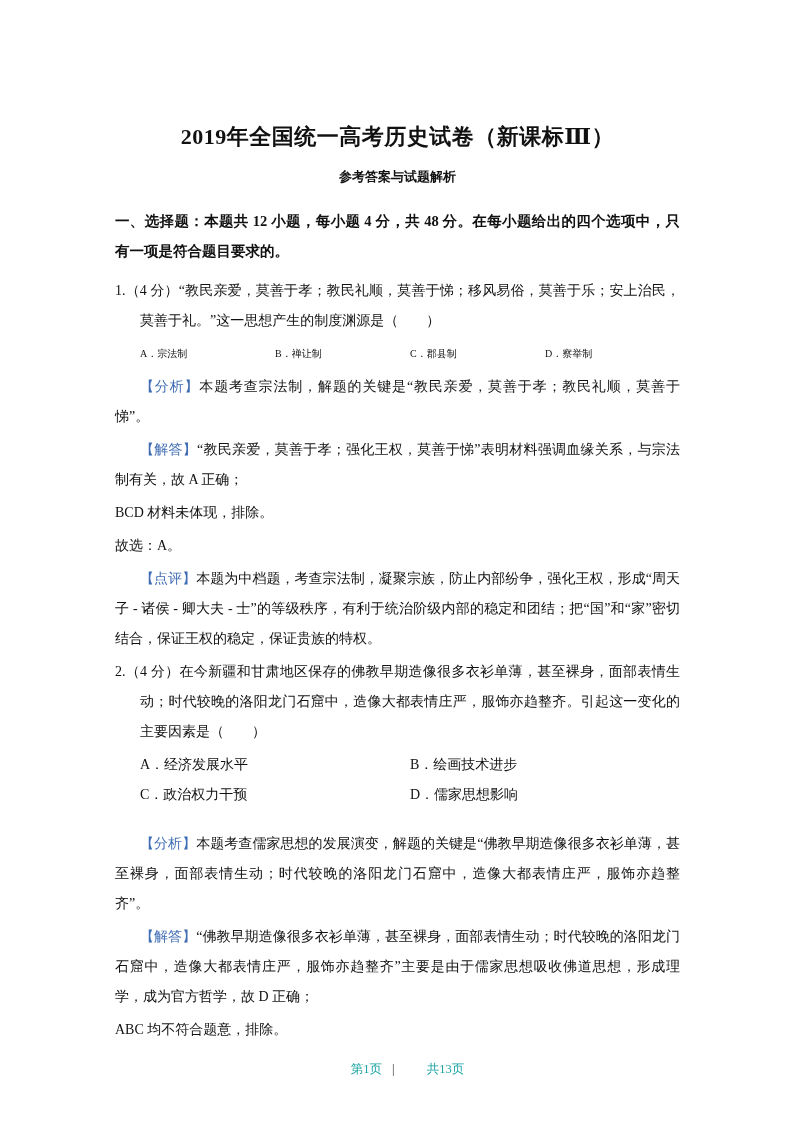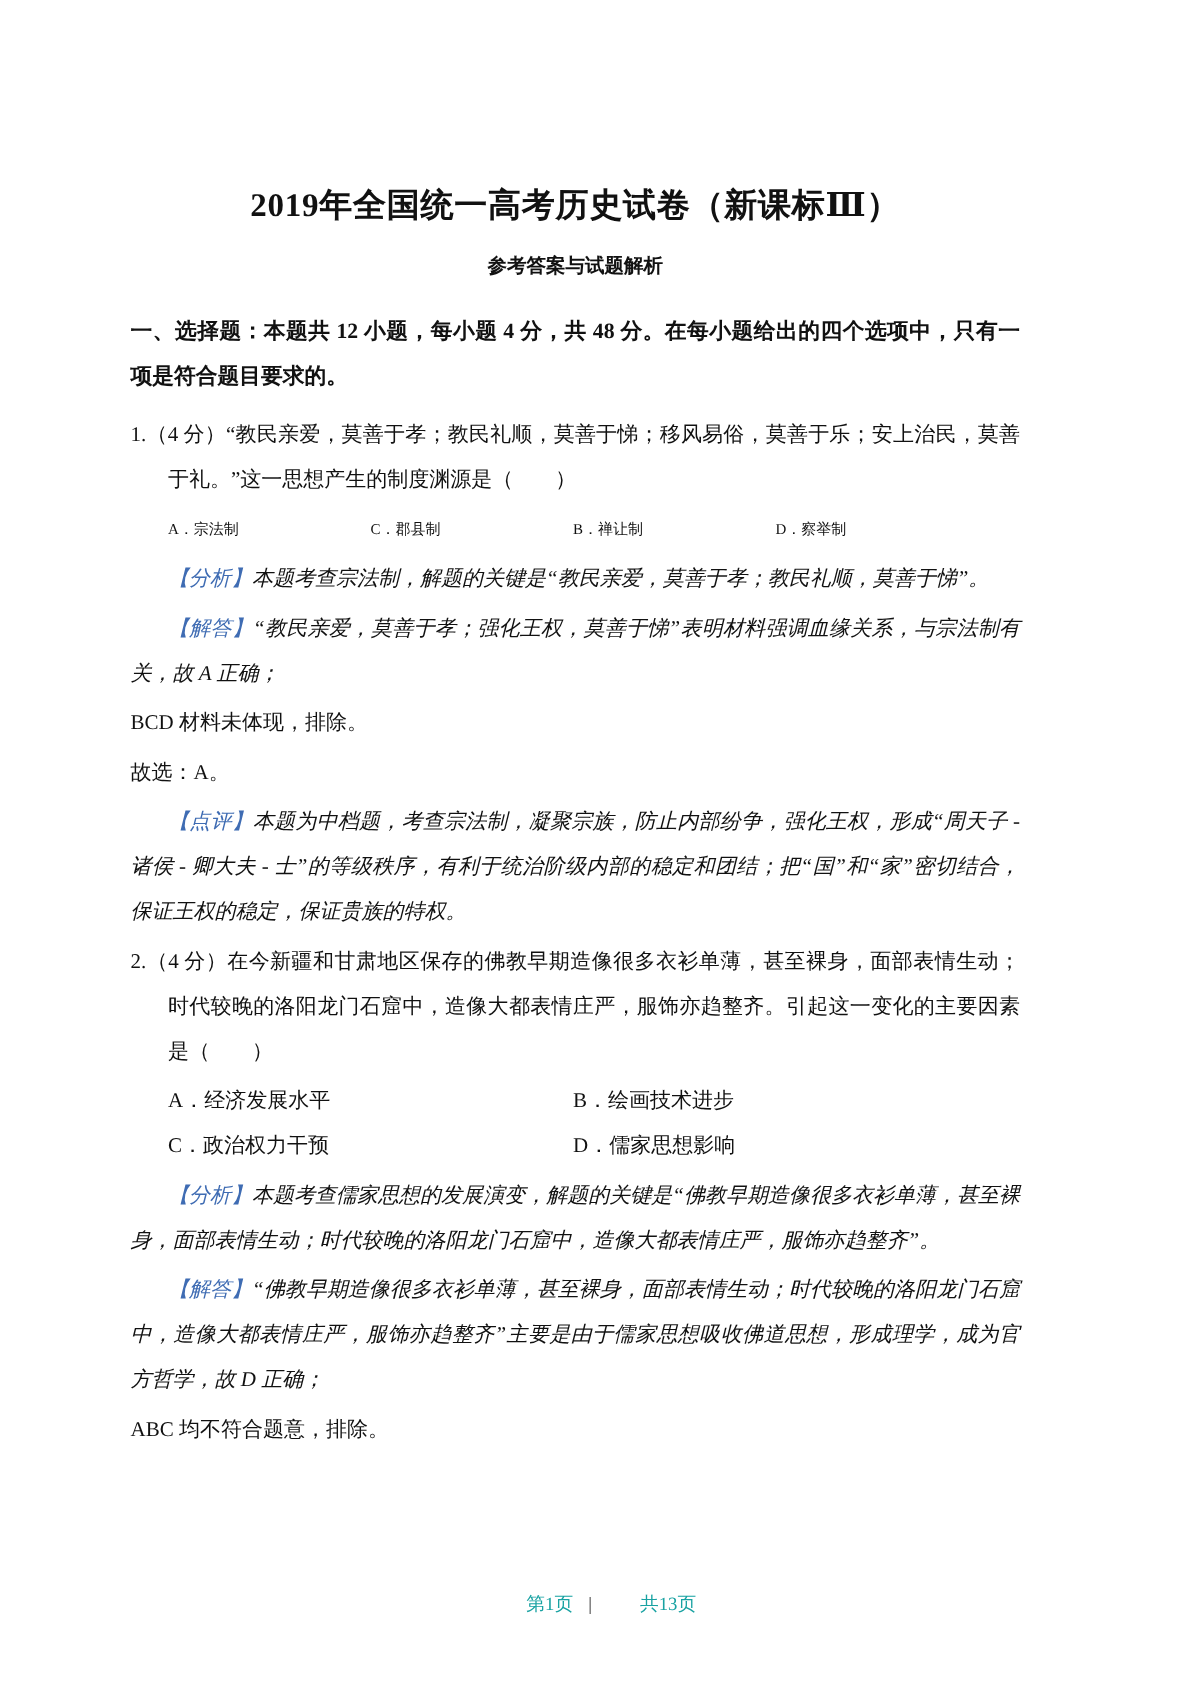--- a/index.html
+++ b/index.html
@@ -10,21 +10,21 @@
   .page {
     position: relative;
     width: 793px;
     height: 1122px;
     margin: 0 auto;
     background: #ffffff;
     overflow: hidden;
     font-family: "Liberation Serif", "DejaVu Serif", serif;
     color: #111111;
     box-sizing: border-box;
-    padding: 122px 113px 0 87px;
+    padding: 122px 113px 0 115px;
   }
   .title {
     font-size: 22px;
     font-weight: bold;
     text-align: center;
     margin: 0 0 16px 0;
     line-height: 30px;
     letter-spacing: 0.5px;
   }
   .subtitle {
@@ -47,21 +47,20 @@
     margin: 0 0 3px 0;
     text-align: justify;
   }
   .stem {
     padding-left: 25px;
     text-indent: -25px;
   }
   .score { font-weight: normal; }
   .exp {
     text-indent: 25px;
-    font-style: italic;
   }
   .plain {
     text-indent: 0;
   }
   .label {
     color: var(--label-color, #3f6cb3);
   }
   .options-row {
     display: flex;
     padding-left: 25px;
@@ -70,21 +69,21 @@
     margin-bottom: 3px;
   }
   .options-row .opt { width: 135px; }
   .options-row .opt:last-child { width: auto; }
   .options-grid {
     display: grid;
     grid-template-columns: 270px auto;
     padding-left: 25px;
     font-size: 14px;
     line-height: 30px;
-    margin-bottom: 3px;
+    margin-bottom: 19px;
   }
   .question { margin: 0; }
   .footer {
     position: absolute;
     left: 0;
     right: 0;
     bottom: 44px;
     text-align: center;
     font-size: 12.5px;
     line-height: 18px;
@@ -99,22 +98,22 @@
 
   <h1 class="title">2019年全国统一高考历史试卷（新课标Ⅲ）</h1>
   <h2 class="subtitle">参考答案与试题解析</h2>
   <p class="section">一、选择题：本题共 12 小题，每小题 4 分，共 48 分。在每小题给出的四个选项中，只有一项是符合题目要求的。</p>
 
   <section class="question">
     <p class="stem"><span>1.</span><span class="score">（4 分）</span><span>“教民亲爱，莫善于孝；教民礼顺，莫善于悌；移风易俗，莫善于乐；安上治民，莫善于礼。”这一思想产生的制度渊源是（　　）</span></p>
 
     <div class="options-row">
       <span class="opt">A．宗法制</span>
+      <span class="opt">B．禅让制</span>
       <span class="opt">C．郡县制</span>
-      <span class="opt">B．禅让制</span>
       <span class="opt">D．察举制</span>
     </div>
 
     <p class="exp"><span class="label">【分析】</span><span>本题考查宗法制，解题的关键是“教民亲爱，莫善于孝；教民礼顺，莫善于悌”。</span></p>
 
     <p class="exp"><span class="label">【解答】</span><span>“教民亲爱，莫善于孝；强化王权，莫善于悌”表明材料强调血缘关系，与宗法制有关，故 A 正确；</span></p>
     <p class="plain">BCD 材料未体现，排除。</p>
     <p class="plain">故选：A。</p>
 
     <p class="exp"><span class="label">【点评】</span><span>本题为中档题，考查宗法制，凝聚宗族，防止内部纷争，强化王权，形成“周天子 - 诸侯 - 卿大夫 - 士”的等级秩序，有利于统治阶级内部的稳定和团结；把“国”和“家”密切结合，保证王权的稳定，保证贵族的特权。</span></p>

